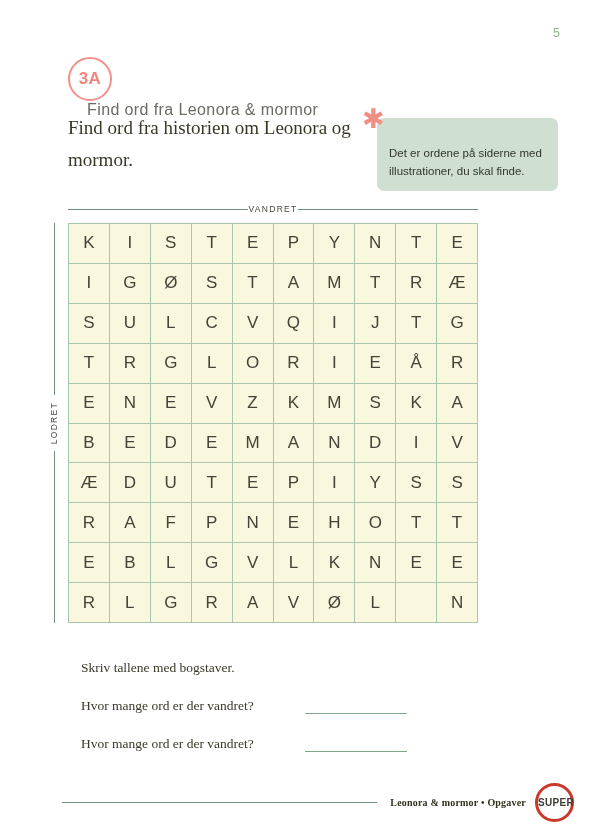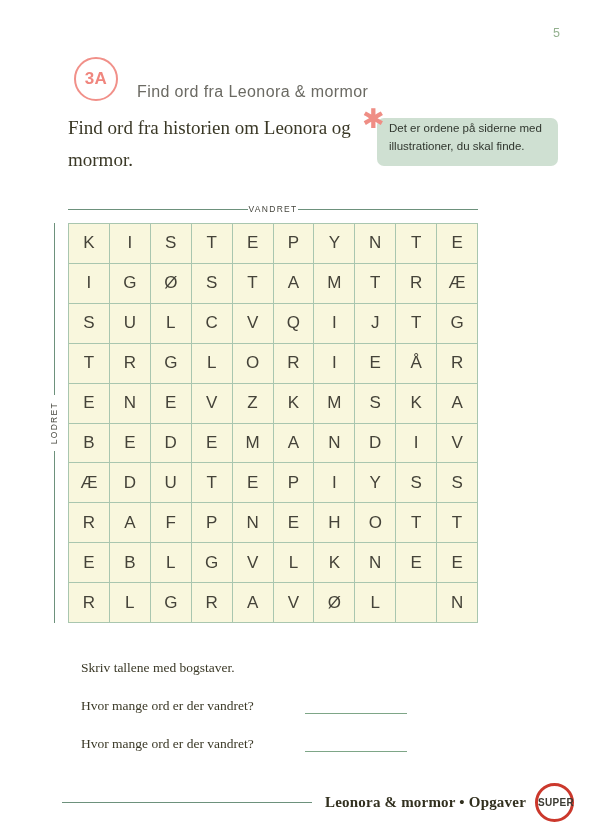--- a/index.html
+++ b/index.html
@@ -13,22 +13,22 @@
   .page { position: absolute; inset: 0; }
 
   
   .page-number {
     position: absolute; top: 26px; right: 40px;
     font-size: 12.5px; color: #94b18f;
   }
 
   
   .header {
-    position: absolute; left: 74px; top: 57px;
-    display: flex; align-items: flex-end;
+    position: absolute; left: 68px; top: 57px;
+    display: flex; align-items: flex-start; flex-direction: column;
   }
   .badge {
     width: 40px; height: 40px; border: 2px solid #f19089;
     border-radius: 50%; color: #f0867e;
     display: flex; align-items: center; justify-content: center;
     font-size: 17px; font-weight: bold; letter-spacing: 0.5px;
     flex: 0 0 auto;
   }
   .title {
     margin-left: 19px;
@@ -45,21 +45,21 @@
 
   
   .note { position: absolute; left: 362px; top: 108px; width: 196px; }
   .note .asterisk {
     position: absolute; left: 0; top: -2px;
     font-size: 27px; color: #ef8e85; line-height: 1;
   }
   .note .note-box {
     margin-left: 15px; margin-top: 10px;
     background: #cfe0d2; border-radius: 7px;
-    padding: 2px 12px 10px 12px;
+    padding: 27px 12px 10px 12px;
     font-size: 11.5px; color: #30362e; line-height: 1.55;
   }
 
   
   .puzzle { position: absolute; left: 40px; top: 204px; width: 438px; }
   .axis-line-h { flex: 1; height: 1px; background: #6d917c; }
   .axis-line-v { flex: 1; width: 1px; background: #6d917c; }
   .vandret-row {
     margin-left: 28px; width: 410px;
     display: flex; align-items: center; gap: 0;
@@ -105,21 +105,21 @@
 
   
   .footer {
     position: absolute; left: 62px; top: 784px; width: 512px; height: 37px;
     display: flex; align-items: center;
   }
   .footer-line { flex: 1; height: 1px; background: #6d917c; }
   .footer-text {
     margin-left: 13px;
     font-family: "Liberation Serif", serif;
-    font-size: 15px; font-weight: 600; color: #32301f;
+    font-size: 10px; font-weight: 600; color: #32301f;
     letter-spacing: 0.2px; white-space: nowrap;
   }
   .stamp {
     margin-left: 9px; width: 33px; height: 33px; flex: 0 0 auto;
     border: 3px solid #cb382c; border-radius: 50%;
     display: flex; align-items: center; justify-content: flex-start;
     overflow: visible;
   }
   .stamp-text {
     font-size: 10px; font-weight: bold; color: #3c3b33;

